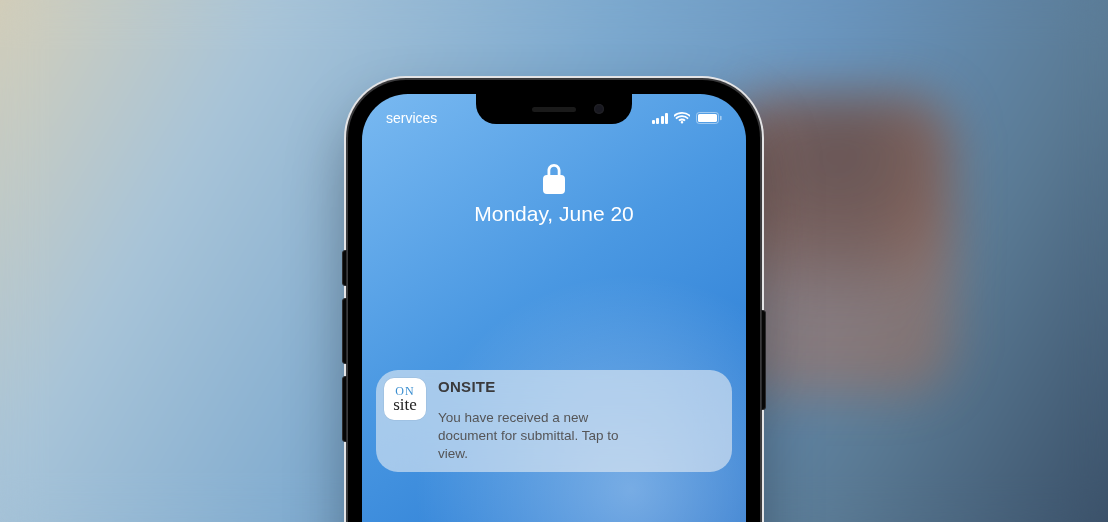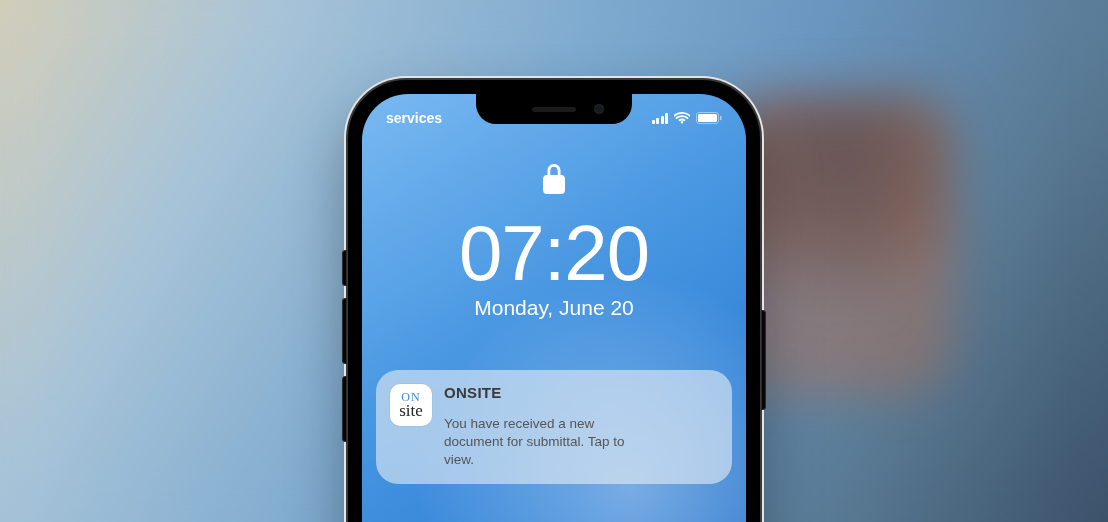--- a/index.html
+++ b/index.html
@@ -73,41 +73,41 @@
       z-index: 20;
       display:flex; align-items:center; justify-content:center; gap:30px;
     }
     .speaker { width: 44px; height: 5px; background: #1a1a1a; border-radius: 3px; }
     .cam { position:absolute; right:28px; top:10px; width:10px;height:10px;border-radius:50%;background:#181820; box-shadow:inset 0 0 2px #333;}
 
     .status-bar {
       position: absolute; top: 0; left: 0; right: 0; height: 38px;
       padding: 10px 24px 0;
       display: flex; justify-content: space-between; align-items: center;
-      color: #fff; font-size: 14px; font-weight: 700;
+      color: #fff; font-size: 14px; font-weight: 400;
       z-index: 15;
     }
     .status-right { display: flex; align-items: center; gap: 6px; }
     .signal-bars { display: flex; align-items: flex-end; gap: 1.5px; height: 11px; }
     .signal-bars span { width: 3px; background: #fff; border-radius: 1px; }
     .signal-bars span:nth-child(1){height:4px;} .signal-bars span:nth-child(2){height:6px;}
     .signal-bars span:nth-child(3){height:8px;} .signal-bars span:nth-child(4){height:11px;}
     .wifi-icon svg, .battery-icon svg { display: block; }
 
     .lock-area { position:absolute; top:70px; left:0; right:0; text-align:center; color:#fff; }
     .lock-icon svg { display:inline-block; }
     .time { font-size: 78px; font-weight: 300; line-height: 1; margin-top: 16px; letter-spacing: -1px; }
     .date { font-size: 21px; font-weight: 400; margin-top: 4px; }
 
     .notif {
       position:absolute; left: 14px; right: 14px; top: 276px;
       background: rgba(245,245,245,0.55);
       backdrop-filter: blur(20px);
       border-radius: 22px;
-      padding: 14px;
+      padding: 8px;
       display: flex; align-items: flex-start; gap: 12px;
     }
     .app-icon {
       width: 42px; height: 42px; border-radius: 10px; background: #fff;
       display:flex; flex-direction:column; align-items:center; justify-content:center;
       font-family: Georgia, serif; line-height: 0.85; flex-shrink:0;
       box-shadow: 0 0 0 0.5px rgba(0,0,0,0.08);
     }
     .app-icon .l1 { color:#3a8ed0; font-size:12px; font-weight:400; letter-spacing:1px; }
     .app-icon .l2 { color:#222; font-size:17px; font-weight:400; margin-top:2px; font-style: normal; font-family: "Brush Script MT", cursive, Georgia; letter-spacing:0px;}
@@ -154,21 +154,20 @@
           </div>
         </div>
       </div>
 
       <div class="lock-area">
         <div class="lock-icon">
           <svg width="22" height="30" viewBox="0 0 22 30">
               <path fill="#fff" d="M11 0c-3.6 0-6.5 2.9-6.5 6.5V11H4a4 4 0 00-4 4v11a4 4 0 004 4h14a4 4 0 004-4V15a4 4 0 00-4-4h-.5V6.5C17.5 2.9 14.6 0 11 0zm0 2.8c2.05 0 3.7 1.65 3.7 3.7V11H7.3V6.5c0-2.05 1.65-3.7 3.7-3.7z"></path>
             </svg>
         </div>
-        <div class="time">07:20</div>
         <div class="date">Monday, June 20</div>
       </div>
 
       <div class="notif">
         <div class="app-icon">
           <span class="l1">ON</span>
           <span class="l2">site</span>
         </div>
         <div class="notif-body">
           <div class="notif-title">ONSITE</div>

